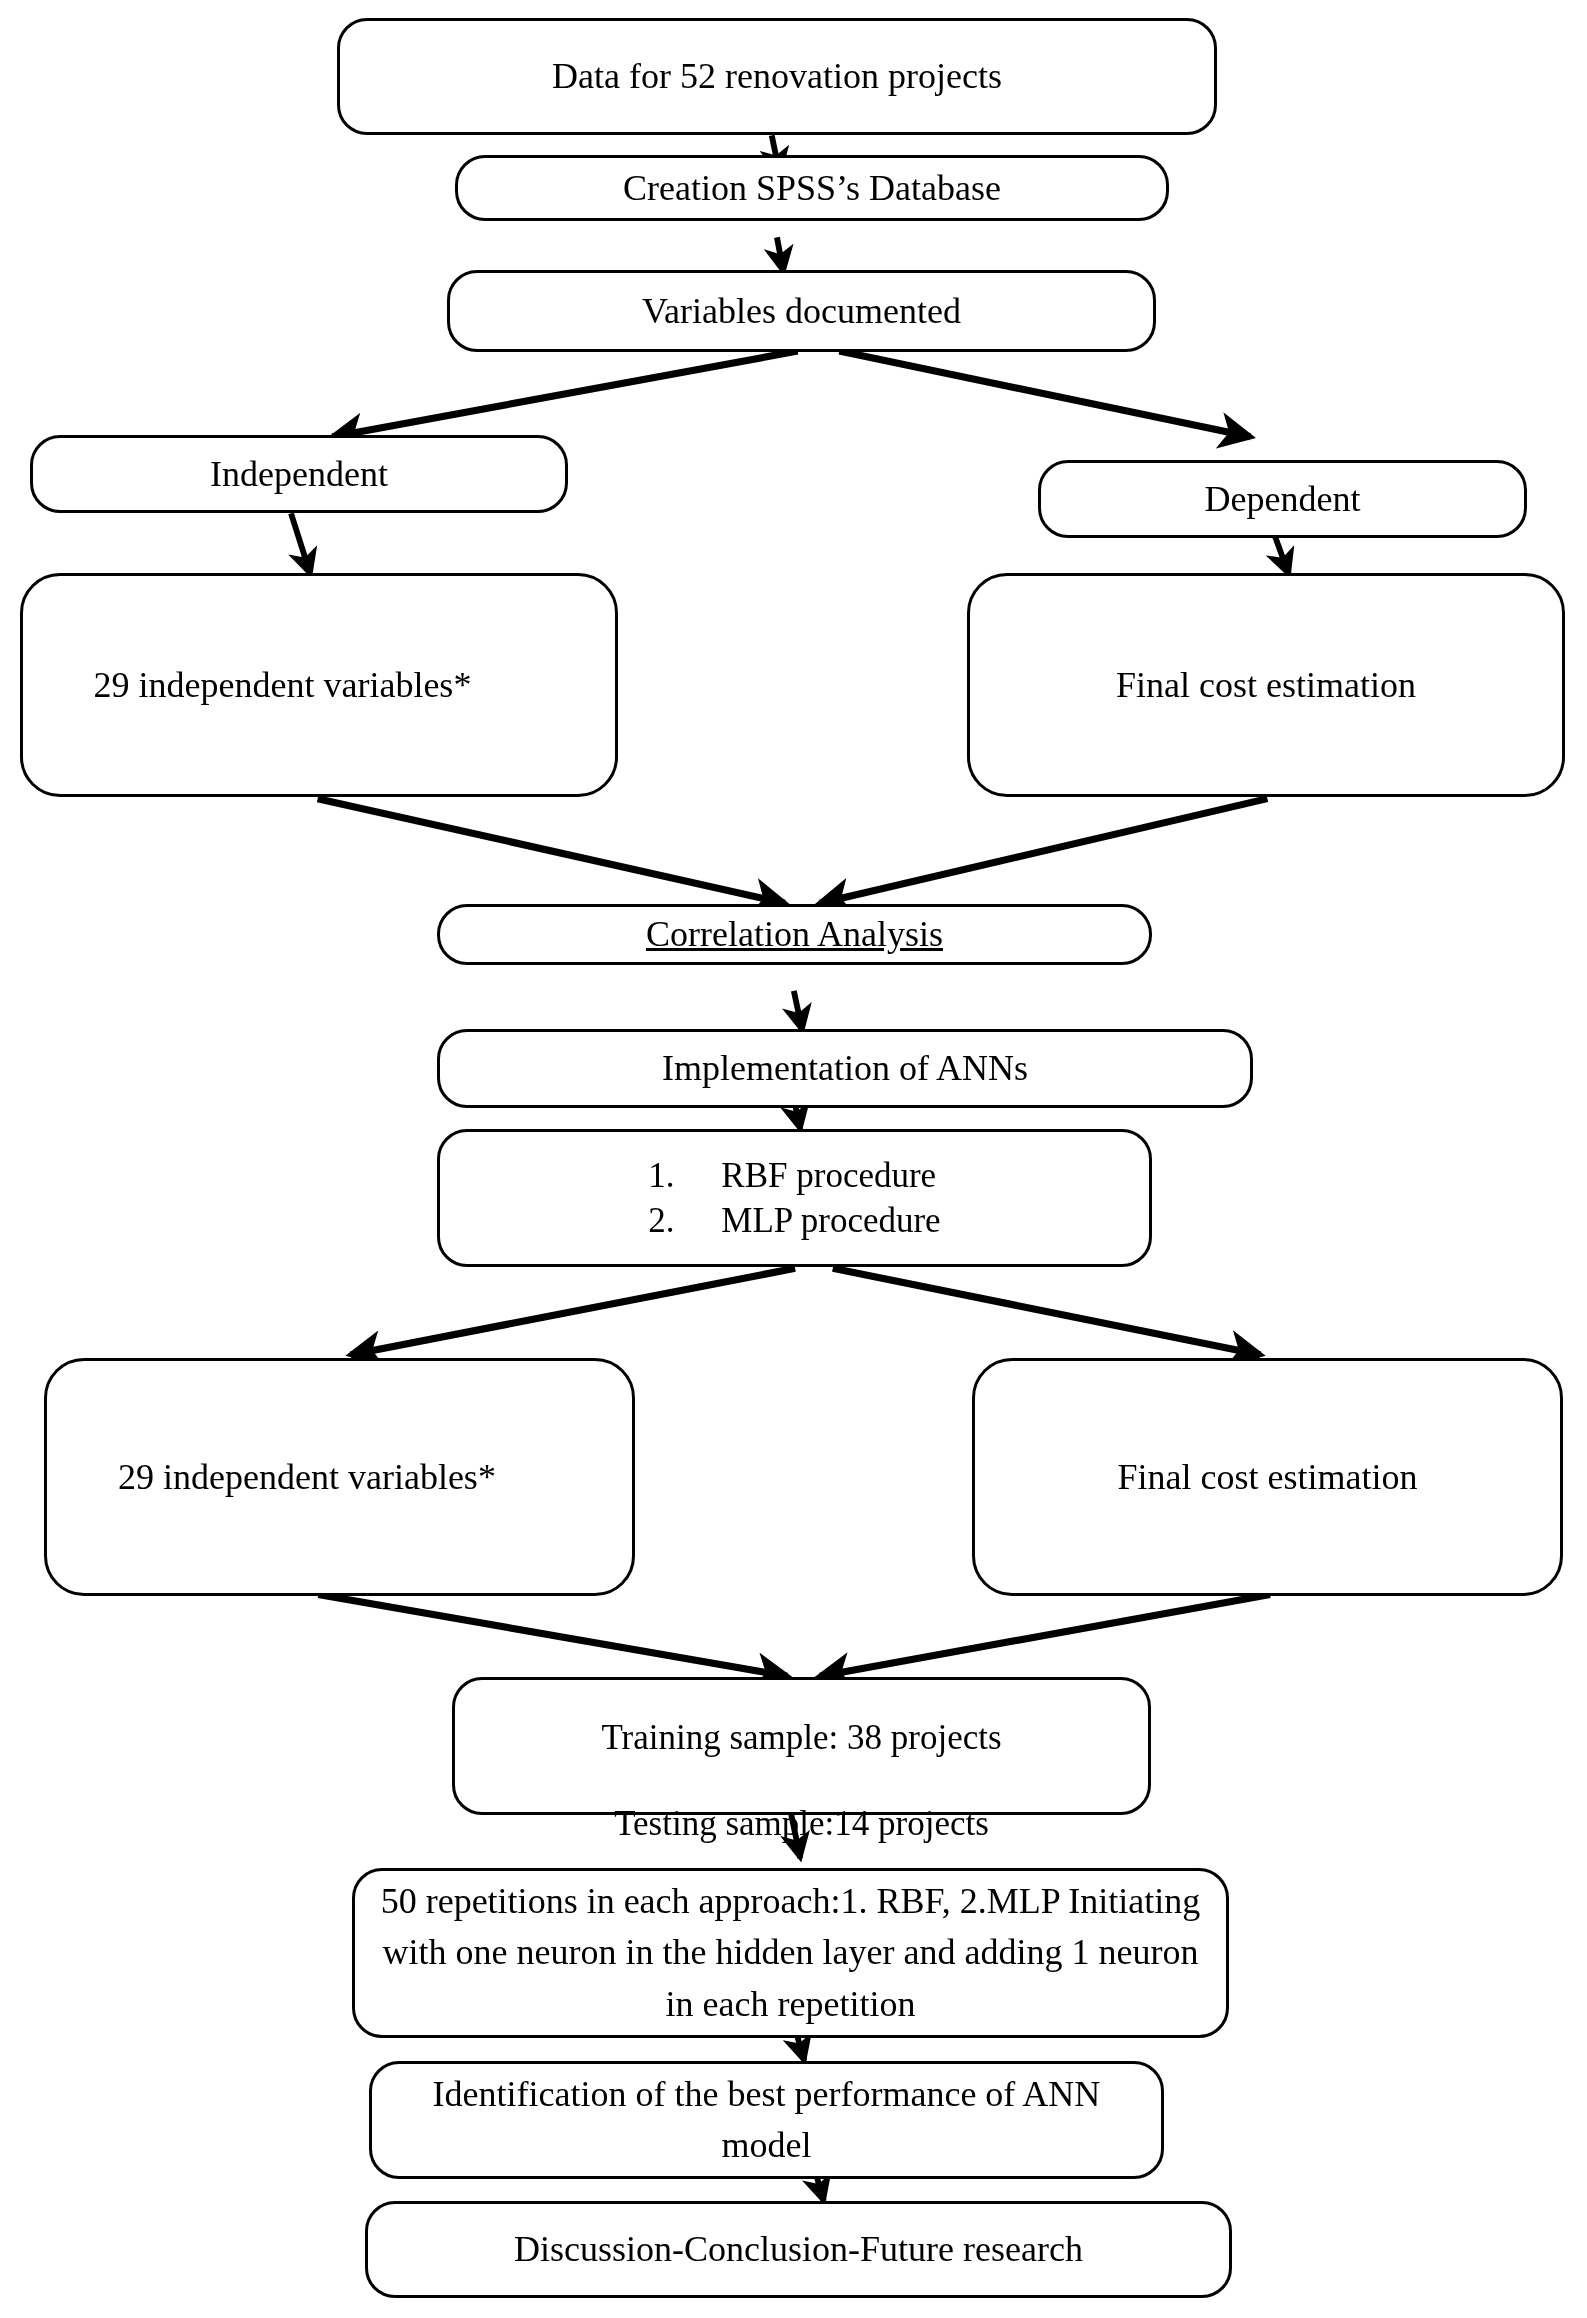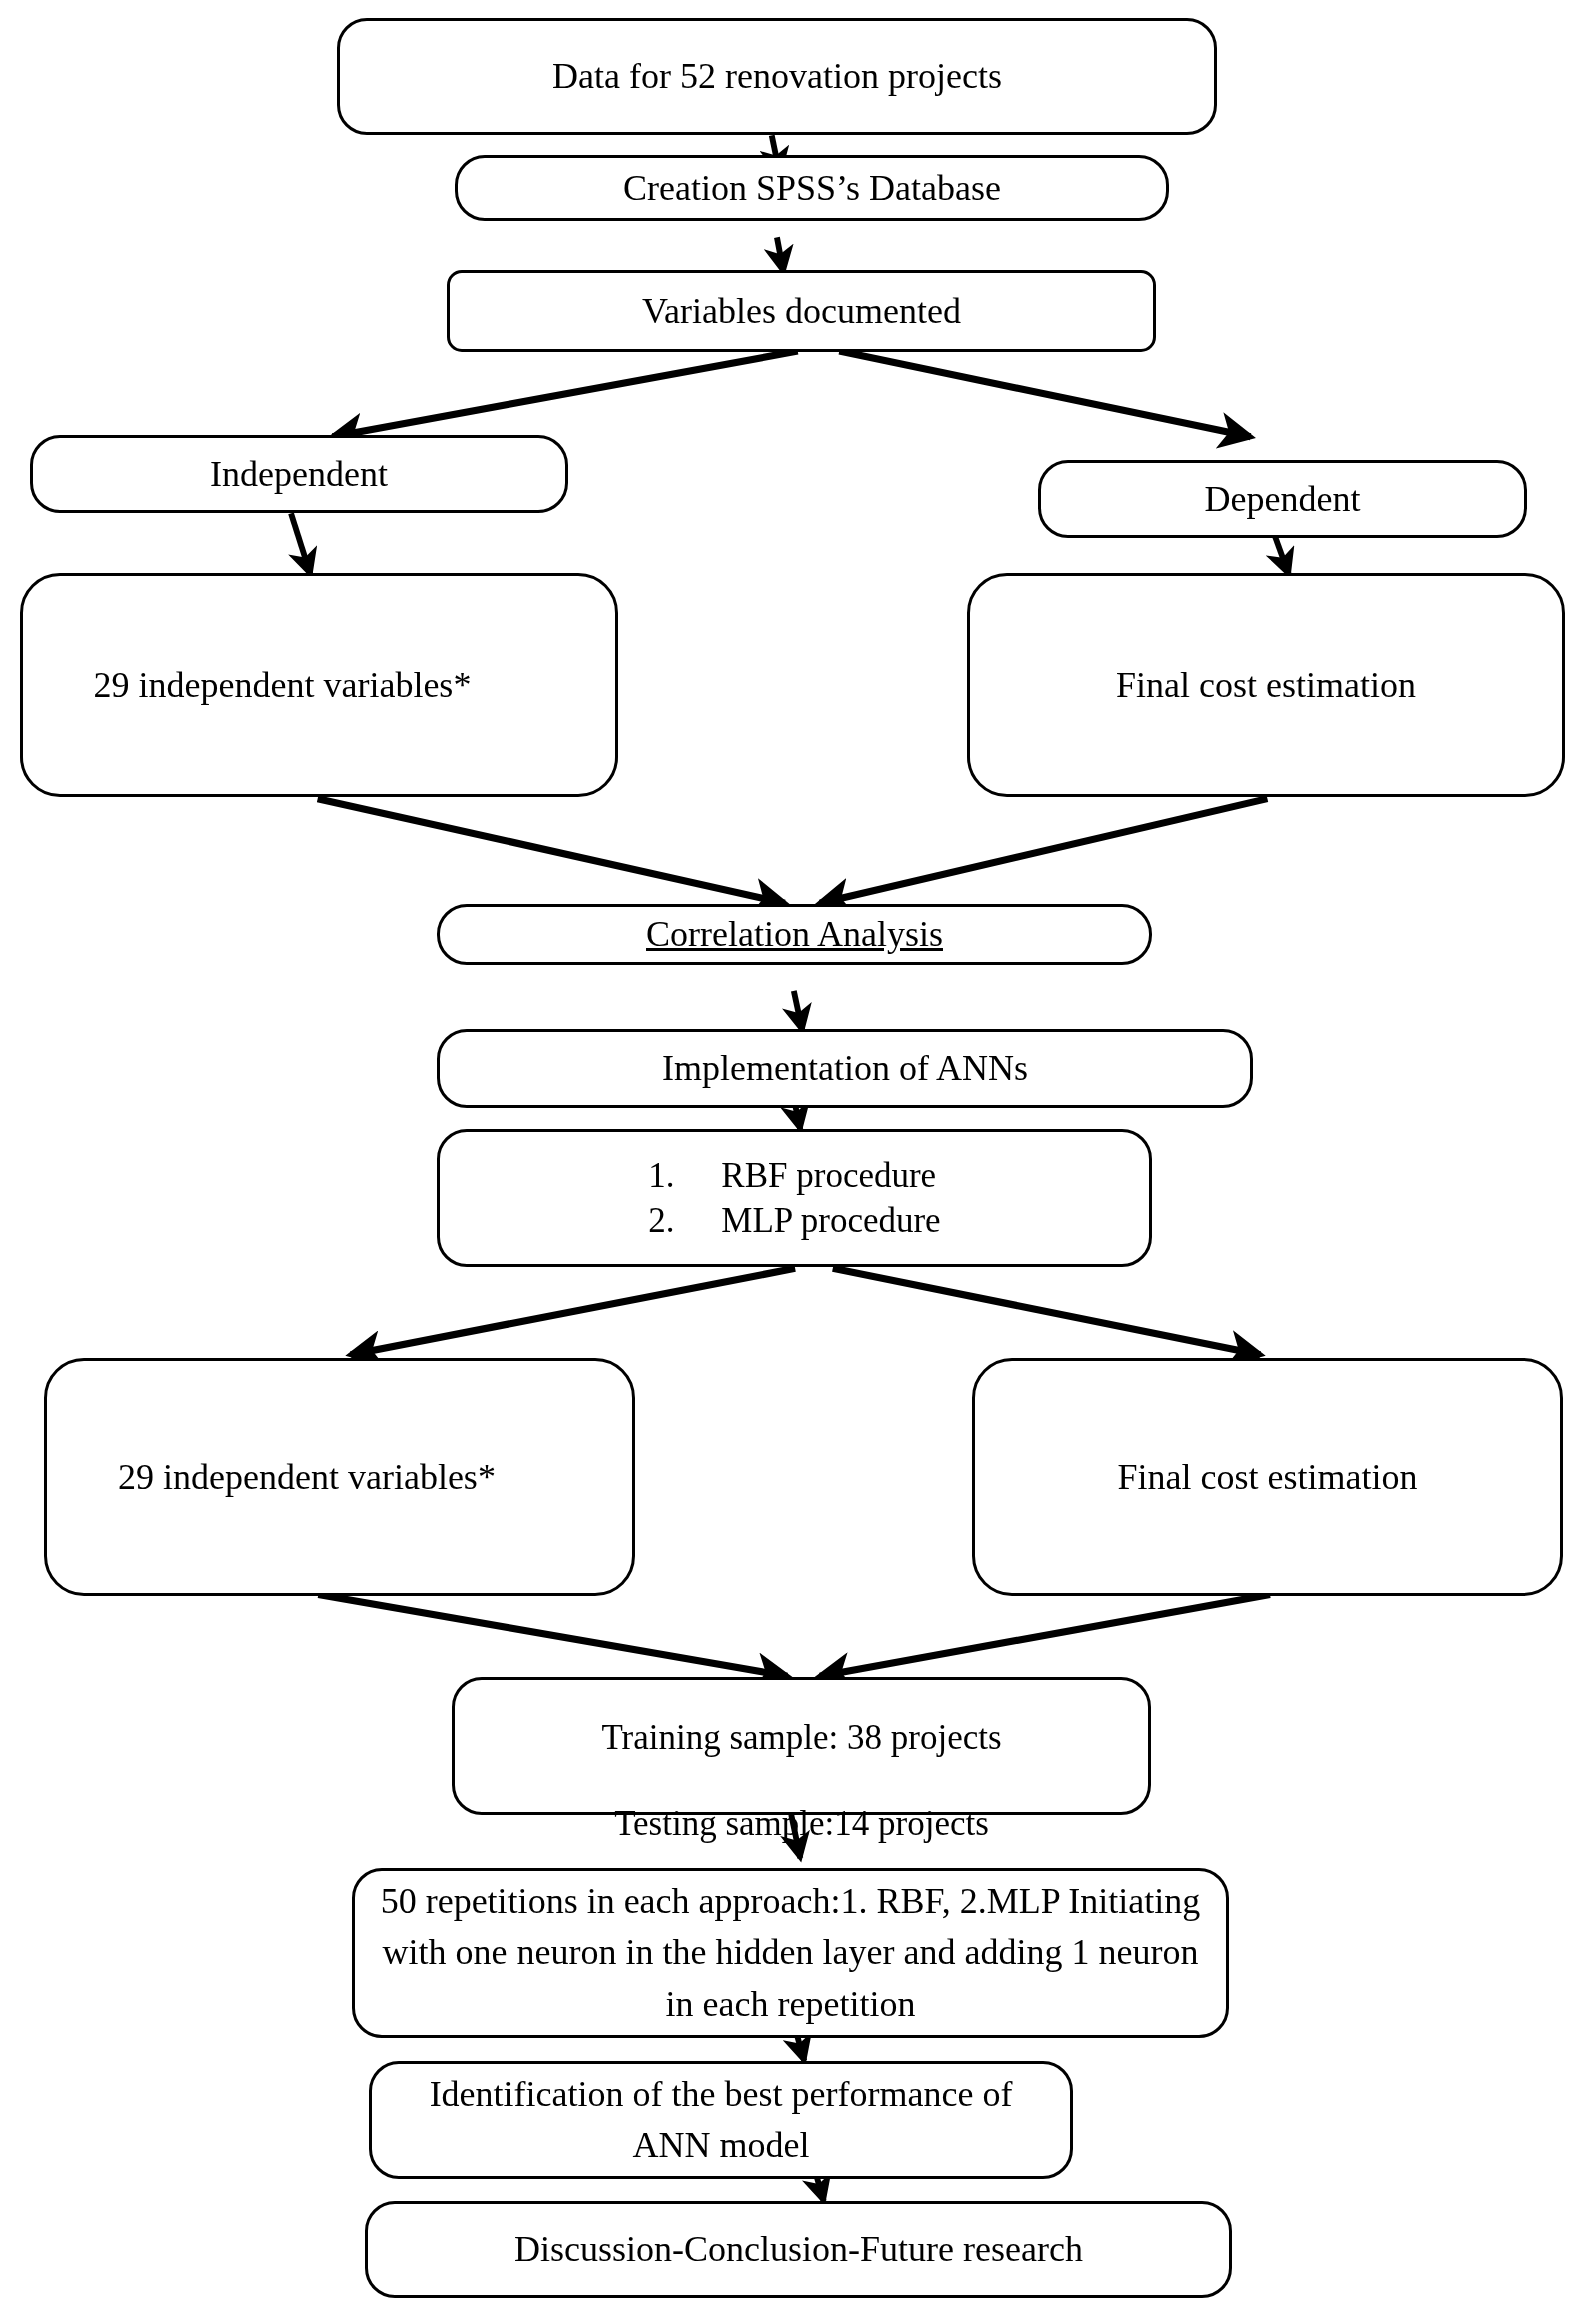--- a/index.html
+++ b/index.html
@@ -119,21 +119,21 @@
   </svg>
 
   <div class="node fs-lg" style="left:337px; top:18px; width:880px; height:117px;">
     <span class="line">Data for 52 renovation projects</span>
   </div>
 
   <div class="node fs-lg" style="left:455px; top:155px; width:714px; height:66px;">
     <span class="line">Creation SPSS’s Database</span>
   </div>
 
-  <div class="node fs-lg" style="left:447px; top:270px; width:709px; height:82px;border-radius:15px;">
+  <div class="node fs-lg" style="left:447px; top:270px; width:709px; height:82px;">
     <span class="line">Variables documented</span>
   </div>
 
   <div class="node fs-lg" style="left:30px; top:435px; width:538px; height:78px;">
     <span class="line">Independent</span>
   </div>
 
   <div class="node fs-lg" style="left:1038px; top:460px; width:489px; height:78px;">
     <span class="line">Dependent</span>
   </div>
@@ -177,21 +177,21 @@
 
   <div class="node fs-two overflow-text" style="left:452px; top:1677px; width:699px; height:138px;">
     <span class="line">Training sample: 38 projects</span>
     <span class="line">Testing sample:14 projects</span>
   </div>
 
   <div class="node fs-par wrapping" style="left:352px; top:1868px; width:877px; height:170px;padding-left:17px;">
     <span class="line">50 repetitions in each approach:1. RBF, 2.MLP Initiating with one neuron in the hidden layer and adding 1 neuron in each repetition</span>
   </div>
 
-  <div class="node fs-par wrapping" style="left:369px; top:2061px; width:704px; height:118px;">
+  <div class="node fs-par wrapping" style="left:369px; top:2061px; width:795px; height:118px;">
     <span class="line">Identification of the best performance of ANN model</span>
   </div>
 
   <div class="node fs-par" style="left:365px; top:2201px; width:867px; height:97px;">
     <span class="line">Discussion-Conclusion-Future research</span>
   </div>
 
 </div>
 
 

